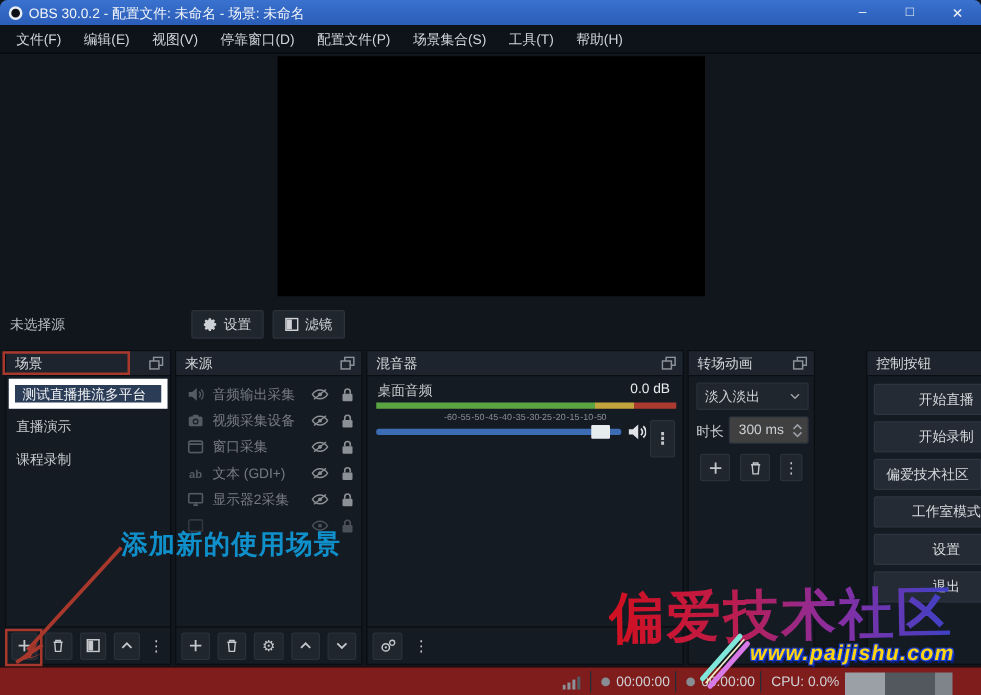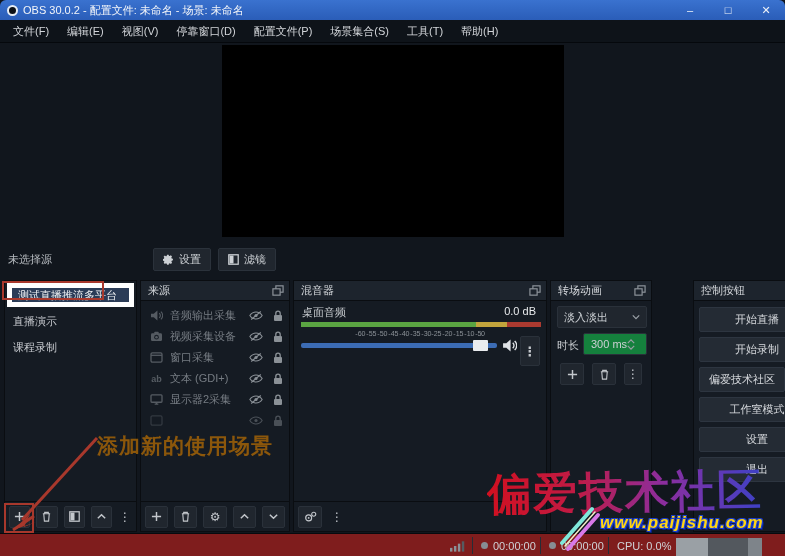--- a/index.html
+++ b/index.html
@@ -65,23 +65,23 @@
   .fader-handle { position:absolute; top:-3px; width:15px; height:11px; background:#e9ecef; border-radius:1px; }
   .mix-dots { position:absolute; right:6px; top:55px; width:20px; height:30px; background:#20262e;
     border:1px solid #2a313a; border-radius:2px; color:#c3c7cc; display:flex; align-items:center;
     justify-content:center; font-size:13px; font-weight:bold; }
 
   
   .combo { position:absolute; left:6px; top:25px; width:90px; height:22px; background:#20262e;
     border:1px solid #2a313a; border-radius:2px; color:#ccd0d4; font-size:11px;
     display:flex; align-items:center; justify-content:space-between; padding:0 6px; }
   .dur-label { position:absolute; left:6px; top:57px; color:#c6cace; font-size:11px; }
-  .spin { position:absolute; left:32px; top:52px; width:64px; height:22px; background:#15803d;
+  .spin { position:absolute; left:32px; top:52px; width:64px; height:22px; background:#404040;
     border:1px solid #2a313a; border-radius:2px; color:#ccd0d4; font-size:11px;
-    display:flex; align-items:center; padding:0 4px 0 7px; }
+    display:flex; align-items:center; justify-content:space-between; padding:0 4px 0 7px; }
   .spin-arrows { display:flex; flex-direction:column; gap:1px; }
   .trans-toolbar { position:absolute; left:0; top:82px; width:100%; display:flex; gap:8px;
     justify-content:center; }
 
   
   .ctl-col { position:absolute; left:5px; top:26px; width:116px; display:flex; flex-direction:column; gap:5px; }
   .ctl-btn { height:25px; background:#242b34; border:1px solid #2d3540; border-radius:2px;
     color:#d6d9dd; font-size:11px; display:flex; align-items:center; justify-content:center; }
   .vcam-row { display:flex; gap:4px; }
   .vcam-row .ctl-btn { flex:1; }
@@ -91,21 +91,21 @@
   
   .statusbar { position:absolute; left:0; top:533px; width:785px; height:23px; background:#7f1d1d;
     border-top:1px solid #070a0e; }
   .status-item { position:absolute; top:0; height:23px; display:flex; align-items:center; gap:5px;
     color:#cfd3d7; font-size:11px; }
   .status-sep { position:absolute; top:3px; width:1px; height:17px; background:#262d36; }
   .dot { width:7px; height:7px; border-radius:50%; background:#878d93; }
 
   
   .red-box { position:absolute; border:2px solid #a8382c; }
-  .anno-text { position:absolute; left:97px; top:432px; width:230px; color:#a16207; opacity:.85;
+  .anno-text { position:absolute; left:97px; top:421px; width:230px; color:#0ea5e9; opacity:.85;
     font-size:21px; font-weight:bold; letter-spacing:1px; white-space:nowrap; }
   .anno-arrow { position:absolute; left:0; top:430px; pointer-events:none; }
 
   
   .wm1 { position:absolute; left:487px; top:463px; width:298px; font-size:44px; font-weight:bold;
     letter-spacing:2px; white-space:nowrap; transform:rotate(-1deg);
     background:linear-gradient(90deg,#d11020 0%,#c01b45 30%,#8a2ea0 60%,#2b46d0 100%);
     -webkit-background-clip:text; background-clip:text; color:transparent; }
   .wm2 { position:absolute; left:600px; top:513px; font-size:17px; font-weight:bold; font-style:italic;
     color:#ffd513; letter-spacing:1px;
@@ -151,20 +151,27 @@
   </div>
   <div class="mini-btn" style="left:218px;width:58px;">
     <svg width="11" height="11" viewBox="0 0 14 14">
         <rect x="1" y="1" width="12" height="12" fill="none" stroke="#cdd1d5" stroke-width="1.6"></rect>
         <rect x="2" y="2" width="5" height="10" fill="#cdd1d5"></rect>
       </svg>
     <span>滤镜</span>
   </div>
 
   <div class="dock" style="left:4px;width:133px;">
+    <div class="dock-header">
+      <span class="dock-title">场景</span>
+      <svg class="popout" width="12" height="11" viewBox="0 0 14 13">
+          <rect x="4.5" y="1" width="8.5" height="7.5" fill="none" stroke="#a9afb6" stroke-width="1.4"></rect>
+          <rect x="1" y="4.5" width="8.5" height="7.5" fill="#1d242d" stroke="#a9afb6" stroke-width="1.4"></rect>
+        </svg>
+    </div>
     <div class="scene-item selected">测试直播推流多平台</div>
     <div class="scene-item">直播演示</div>
     <div class="scene-item">课程录制</div>
     <div class="dock-toolbar">
       <div class="tool-btn">
           <svg width="11" height="11" viewBox="0 0 12 12">
             <path d="M6 1v10M1 6h10" stroke="#c3c7cc" stroke-width="1.6"></path>
           </svg>
         </div>
       <div class="tool-btn">

